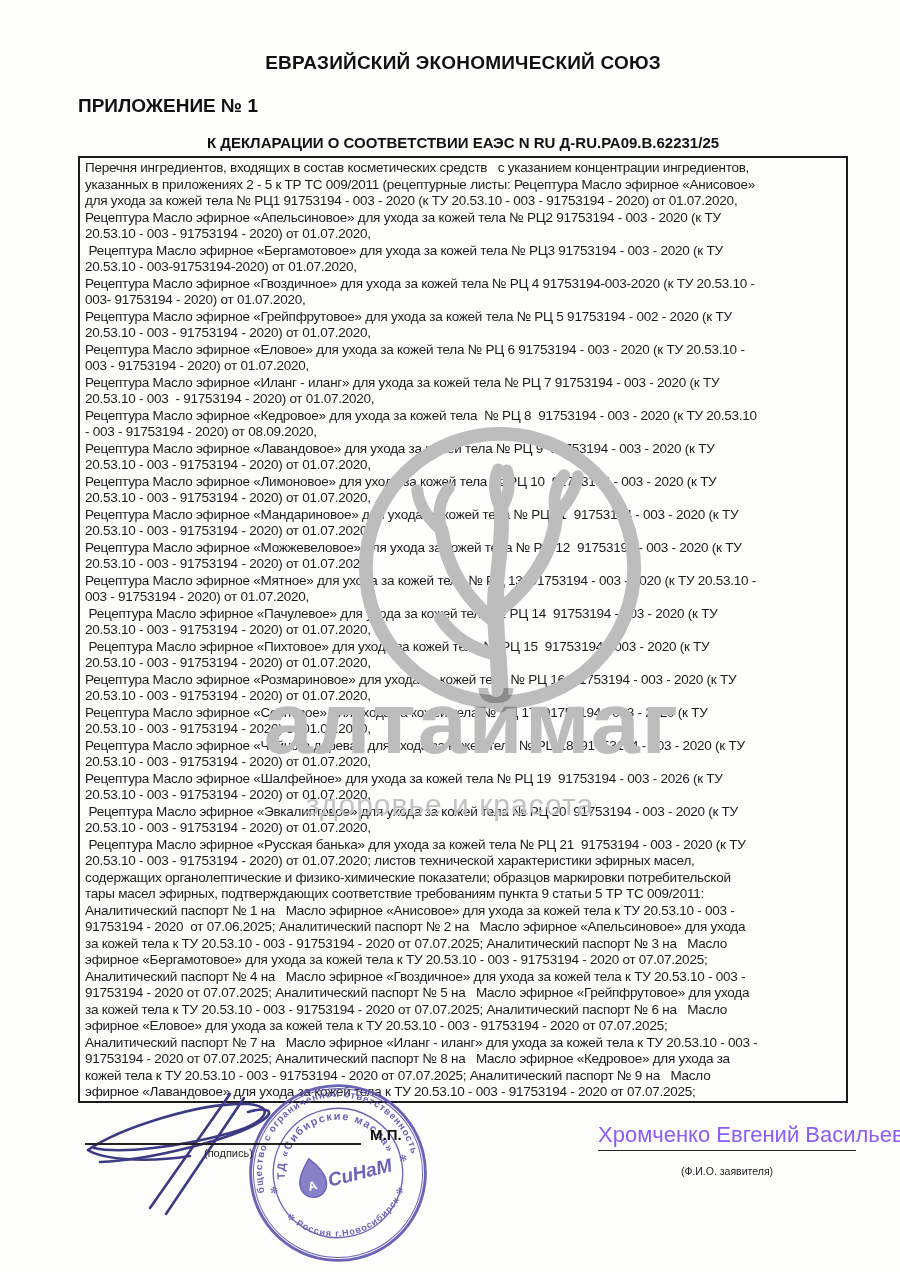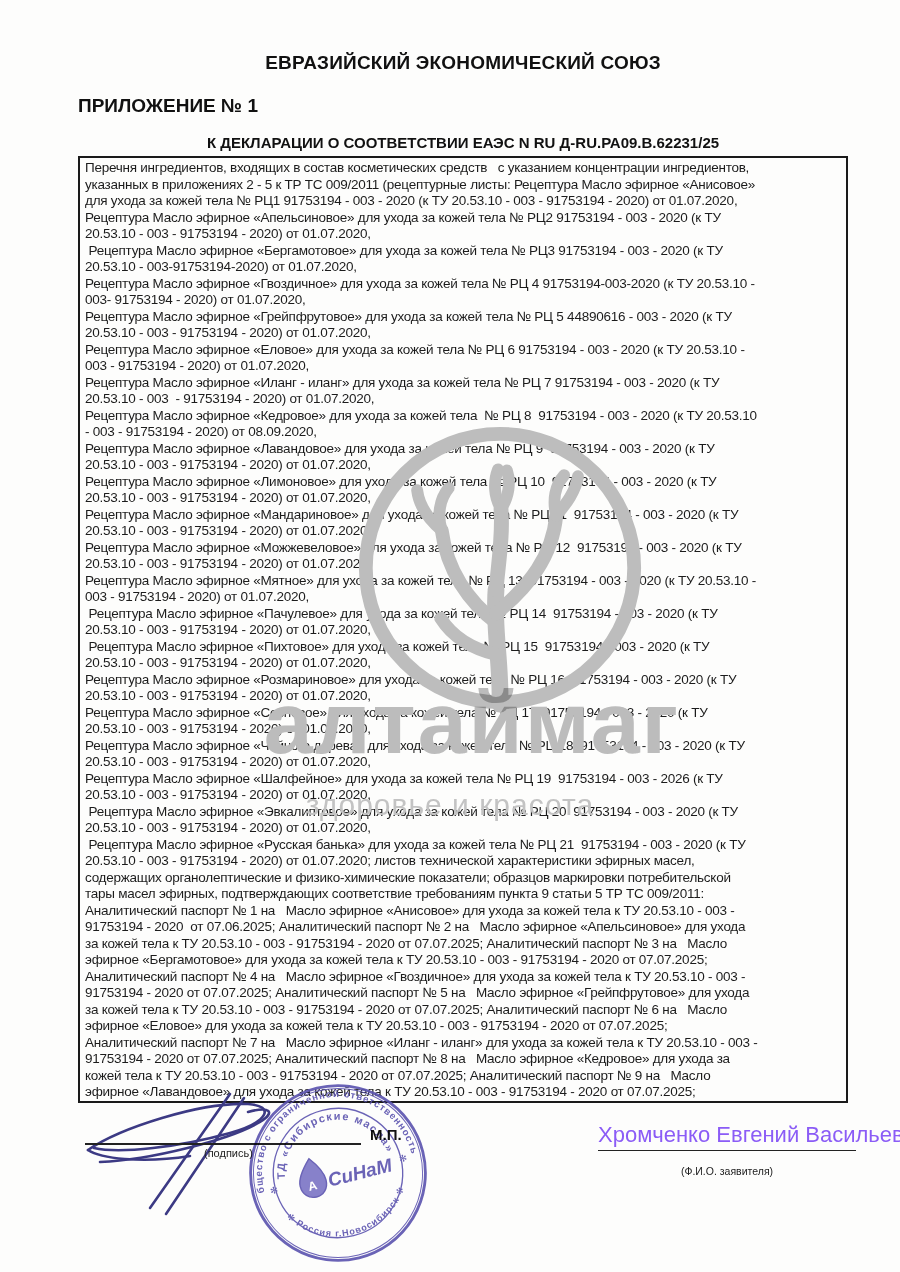--- a/index.html
+++ b/index.html
@@ -81,21 +81,21 @@
   <div class="content-box" id="body-lines">
       <div class="line">Перечня ингредиентов, входящих в состав косметических средств   с указанием концентрации ингредиентов,</div>
       <div class="line">указанных в приложениях 2 - 5 к ТР ТС 009/2011 (рецептурные листы: Рецептура Масло эфирное «Анисовое»</div>
       <div class="line">для ухода за кожей тела № РЦ1 91753194 - 003 - 2020 (к ТУ 20.53.10 - 003 - 91753194 - 2020) от 01.07.2020,</div>
       <div class="line">Рецептура Масло эфирное «Апельсиновое» для ухода за кожей тела № РЦ2 91753194 - 003 - 2020 (к ТУ</div>
       <div class="line">20.53.10 - 003 - 91753194 - 2020) от 01.07.2020,</div>
       <div class="line"> Рецептура Масло эфирное «Бергамотовое» для ухода за кожей тела № РЦ3 91753194 - 003 - 2020 (к ТУ</div>
       <div class="line">20.53.10 - 003-91753194-2020) от 01.07.2020,</div>
       <div class="line">Рецептура Масло эфирное «Гвоздичное» для ухода за кожей тела № РЦ 4 91753194-003-2020 (к ТУ 20.53.10 -</div>
       <div class="line">003- 91753194 - 2020) от 01.07.2020,</div>
-      <div class="line">Рецептура Масло эфирное «Грейпфрутовое» для ухода за кожей тела № РЦ 5 44890616 - 003 - 2020 (к ТУ</div>
+      <div class="line">Рецептура Масло эфирное «Грейпфрутовое» для ухода за кожей тела № РЦ 5 91753194 - 002 - 2020 (к ТУ</div>
       <div class="line">20.53.10 - 003 - 91753194 - 2020) от 01.07.2020,</div>
       <div class="line">Рецептура Масло эфирное «Еловое» для ухода за кожей тела № РЦ 6 91753194 - 003 - 2020 (к ТУ 20.53.10 -</div>
       <div class="line">003 - 91753194 - 2020) от 01.07.2020,</div>
       <div class="line">Рецептура Масло эфирное «Иланг - иланг» для ухода за кожей тела № РЦ 7 91753194 - 003 - 2020 (к ТУ</div>
       <div class="line">20.53.10 - 003  - 91753194 - 2020) от 01.07.2020,</div>
       <div class="line">Рецептура Масло эфирное «Кедровое» для ухода за кожей тела  № РЦ 8  91753194 - 003 - 2020 (к ТУ 20.53.10</div>
       <div class="line">- 003 - 91753194 - 2020) от 08.09.2020,</div>
       <div class="line">Рецептура Масло эфирное «Лавандовое» для ухода за кожей тела № РЦ 9  91753194 - 003 - 2020 (к ТУ</div>
       <div class="line">20.53.10 - 003 - 91753194 - 2020) от 01.07.2020,</div>
       <div class="line">Рецептура Масло эфирное «Лимоновое» для ухода за кожей тела № РЦ 10  91753194 - 003 - 2020 (к ТУ</div>

